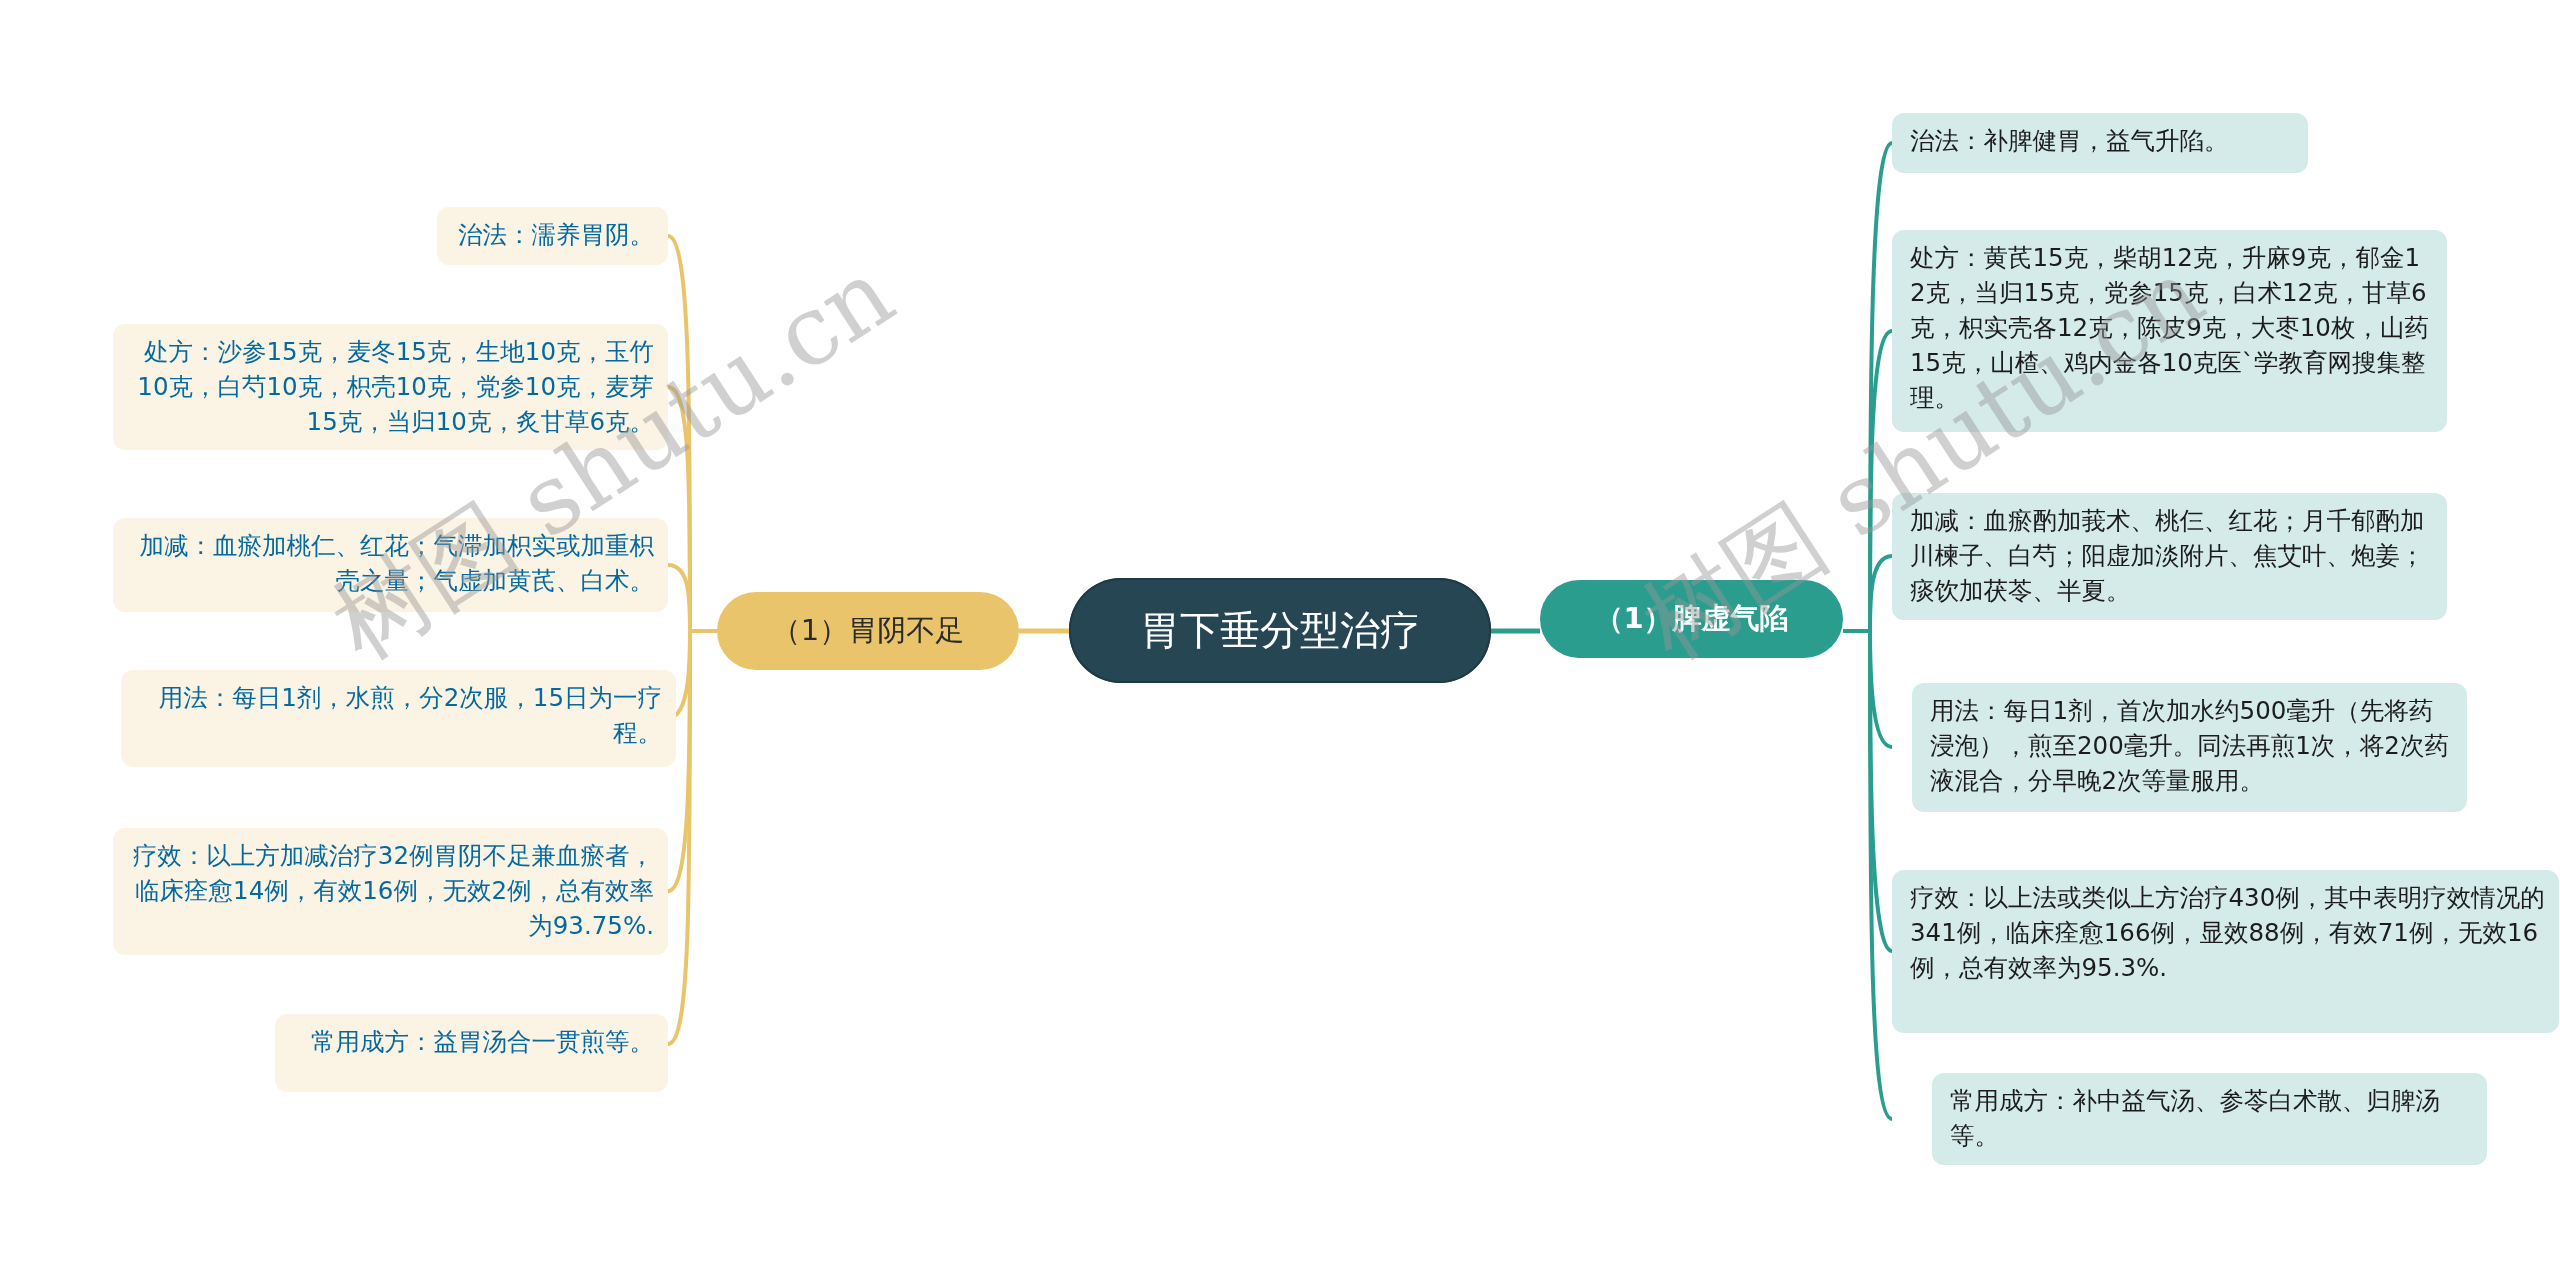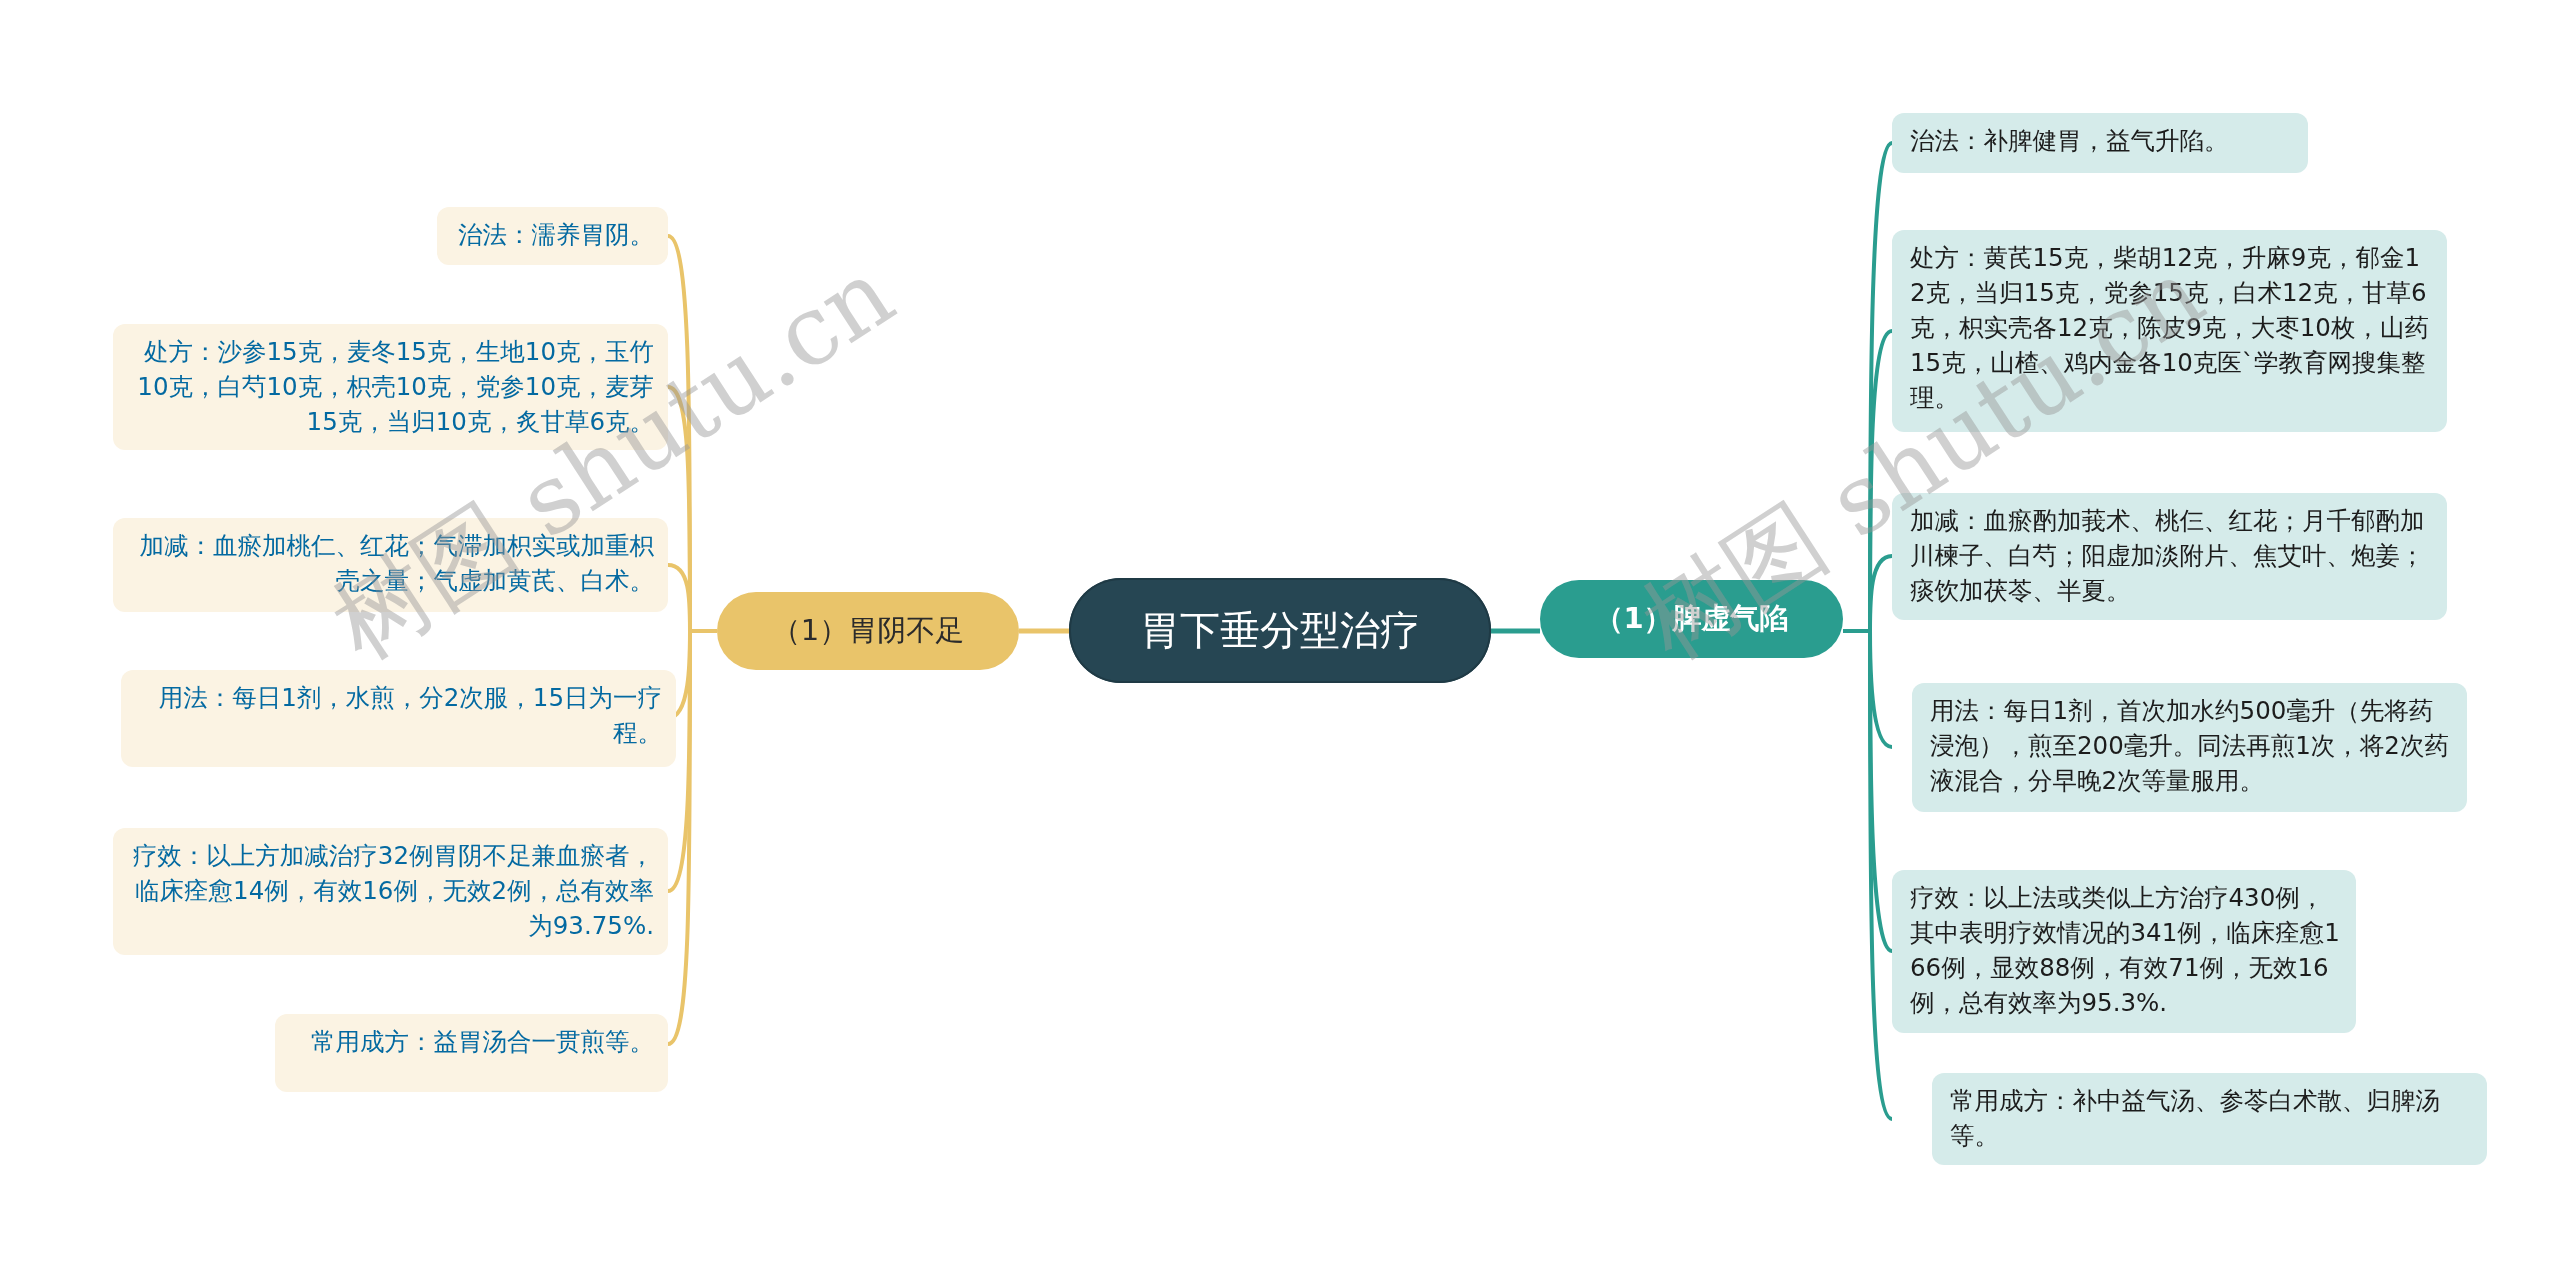--- a/index.html
+++ b/index.html
@@ -90,21 +90,21 @@
   </div>
   <div class="leaf leaf-right" style="left:1892px; top:230px; width:555px; height:202px;">
     <span>处方：黄芪15克，柴胡12克，升麻9克，郁金12克，当归15克，党参15克，白术12克，甘草6克，枳实壳各12克，陈皮9克，大枣10枚，山药15克，山楂、鸡内金各10克医`学教育网搜集整理。</span>
   </div>
   <div class="leaf leaf-right" style="left:1892px; top:493px; width:555px; height:127px;">
     <span>加减：血瘀酌加莪术、桃仨、红花；月千郁酌加川楝子、白芍；阳虚加淡附片、焦艾叶、炮姜；痰饮加茯苓、半夏。</span>
   </div>
   <div class="leaf leaf-right" style="left:1892px; top:683px; width:555px; height:129px;margin-left:20px;">
     <span>用法：每日1剂，首次加水约500毫升（先将药浸泡），煎至200毫升。同法再煎1次，将2次药液混合，分早晚2次等量服用。</span>
   </div>
-  <div class="leaf leaf-right" style="left:1892px; top:870px; width:464px; height:163px;">
+  <div class="leaf leaf-right" style="left:1892px; top:870px; width:667px; height:163px;">
     <span>疗效：以上法或类似上方治疗430例，其中表明疗效情况的341例，临床痊愈166例，显效88例，有效71例，无效16例，总有效率为95.3%.</span>
   </div>
   <div class="leaf leaf-right" style="left:1892px; top:1073px; width:555px; height:92px;margin-left:40px;">
     <span>常用成方：补中益气汤、参苓白术散、归脾汤等。</span>
   </div>
 
   <div class="watermark" style="left:380px; top:560px; transform: rotate(-33deg);">
     <span>树图 shutu.cn</span>
   </div>
   <div class="watermark" style="left:1690px; top:560px; transform: rotate(-33deg);">

